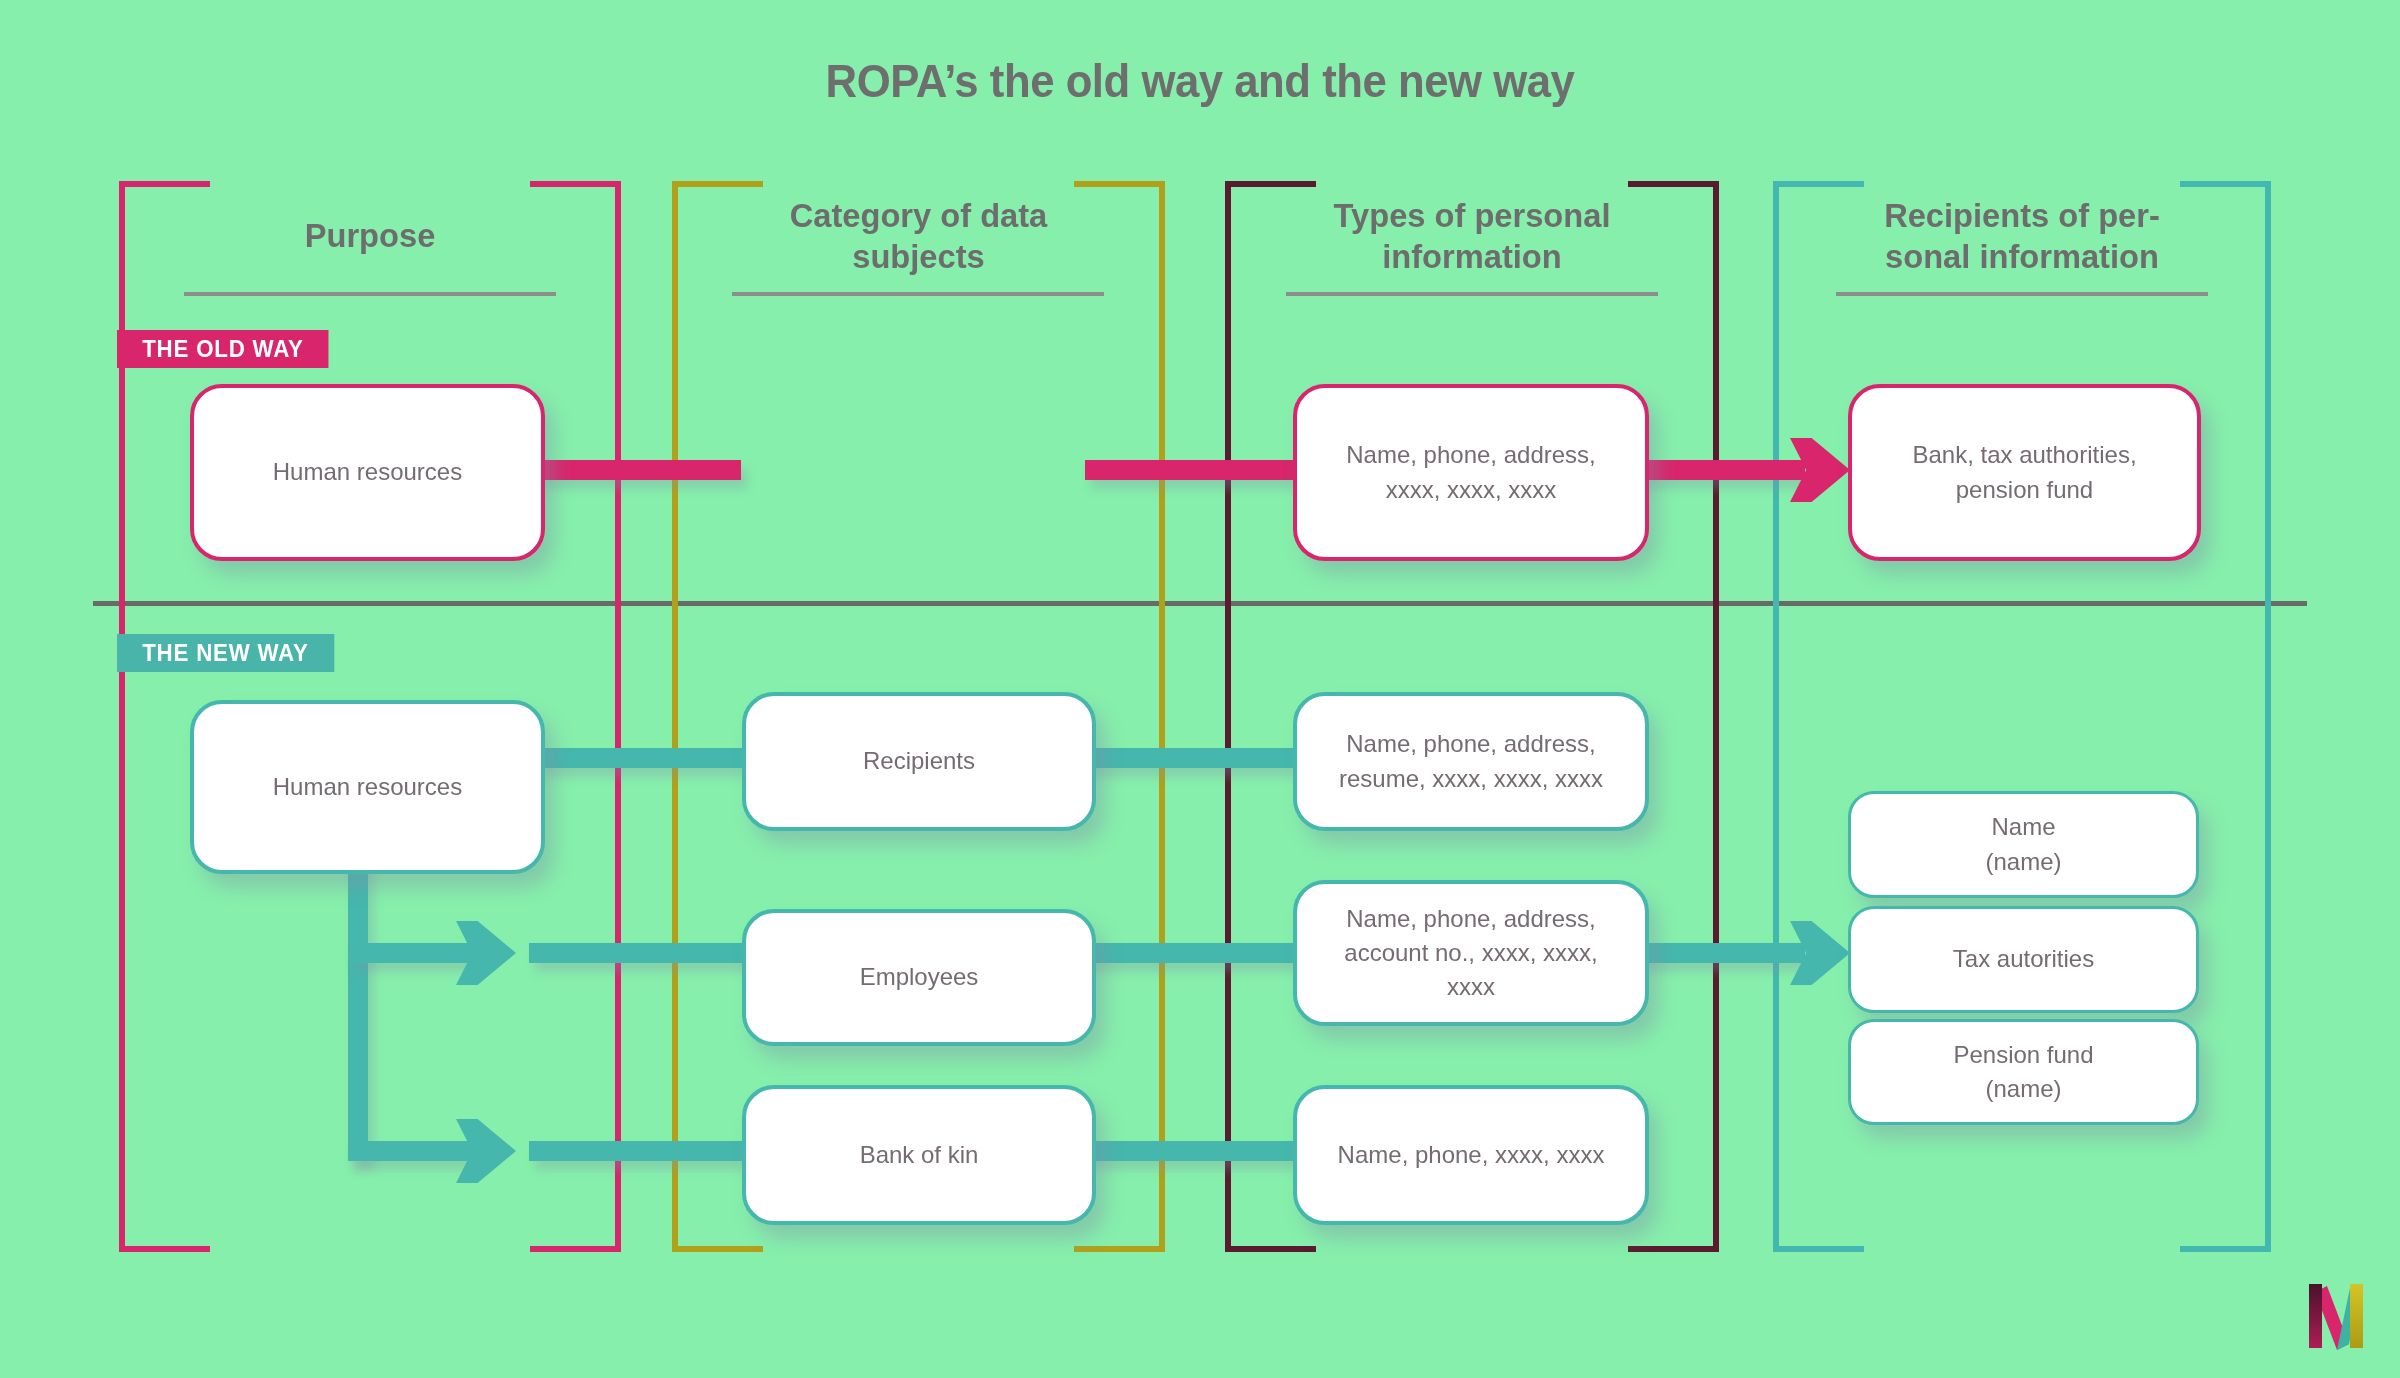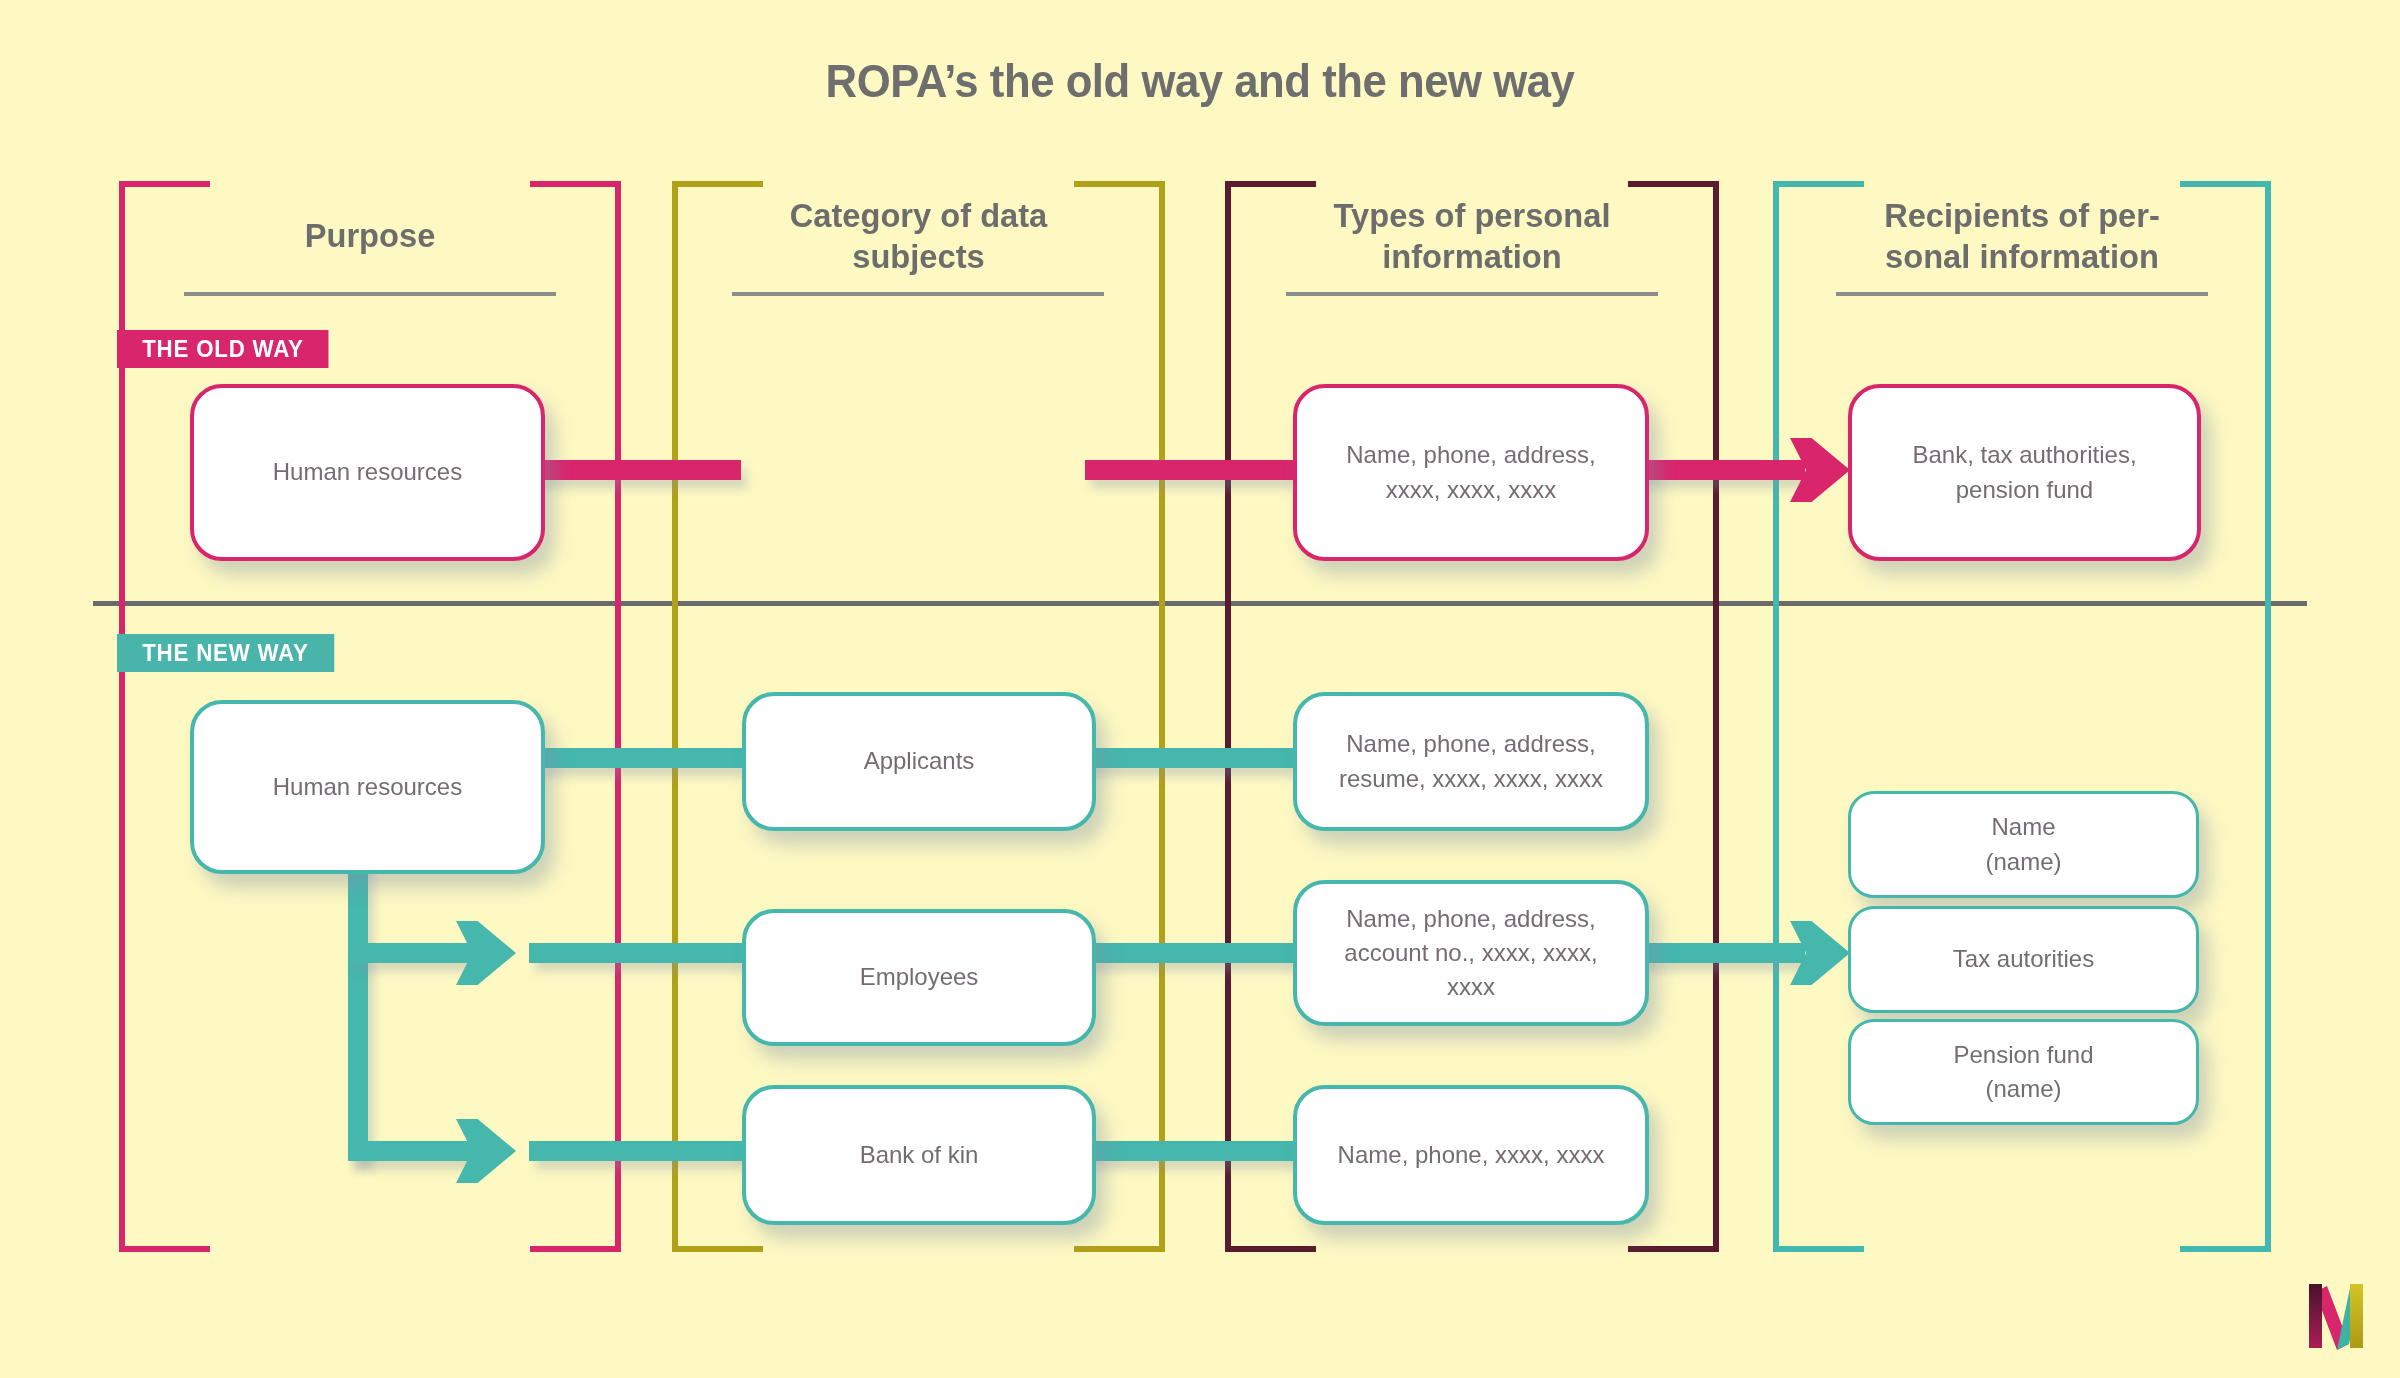--- a/index.html
+++ b/index.html
@@ -1,18 +1,18 @@
 <!DOCTYPE html>
 <html><head>
 <meta charset="utf-8">
 <style>
   html,body{margin:0;padding:0;background:#e7edf3;}
   .stage{
     position:relative;width:2400px;height:1378px;overflow:hidden;
-    background:#fef9c3;
+    background:#86efac;
     font-family:"Liberation Sans", sans-serif;
   }
   .title{
     position:absolute;top:54px;left:0;width:2400px;text-align:center;
     font-size:46px;font-weight:bold;color:#6e6e6e;letter-spacing:-0.5px;
     transform:scaleX(.95);z-index:5;white-space:pre-line;
   }
   
   .brk{position:absolute;top:181px;width:85px;height:1071px;z-index:3;}
   .brk.l{border-left:6px solid var(--c);}
@@ -110,21 +110,21 @@
   <div class="bar teal" style="left:529px;top:1141px;width:215px"></div>
 
   <div class="bar teal" style="left:537px;top:748px;width:205px"></div>
   <div class="bar teal" style="left:1084px;top:748px;width:209px"></div>
   <div class="bar teal" style="left:1084px;top:943px;width:209px"></div>
   <div class="bar teal" style="left:1637px;top:943px;width:168px"></div>
   <div class="chev teal" style="left:1790px;top:921px"></div>
   <div class="bar teal" style="left:1084px;top:1141px;width:209px"></div>
 
   <div class="box teal" style="left:190px;top:700px;width:347px;height:166px">Human resources</div>
-  <div class="box teal" style="left:742px;top:692px;width:346px;height:131px">Applicants</div>
+  <div class="box teal" style="left:742px;top:692px;width:346px;height:131px">Recipients</div>
   <div class="box teal" style="left:1293px;top:692px;width:348px;height:131px">Name, phone, address,
 resume, xxxx, xxxx, xxxx</div>
   <div class="box teal" style="left:742px;top:909px;width:346px;height:129px">Employees</div>
   <div class="box teal" style="left:1293px;top:880px;width:348px;height:138px">Name, phone, address,
 account no., xxxx, xxxx,
 xxxx</div>
   <div class="box teal" style="left:742px;top:1085px;width:346px;height:132px">Bank of kin</div>
   <div class="box teal" style="left:1293px;top:1085px;width:348px;height:132px">Name, phone, xxxx, xxxx</div>
 
   <div class="box pill" style="left:1848px;top:791px;width:345px;height:101px">Name

